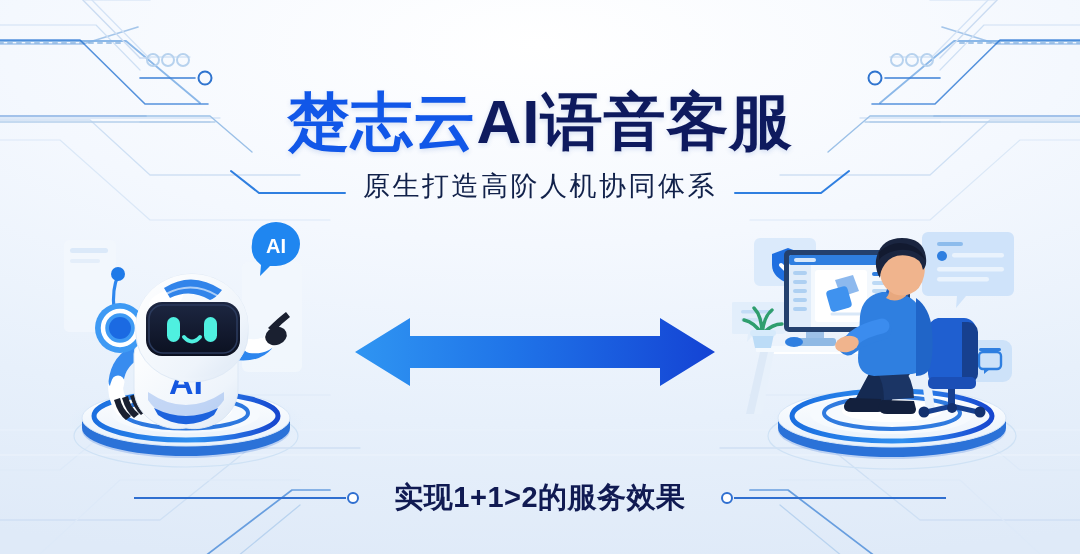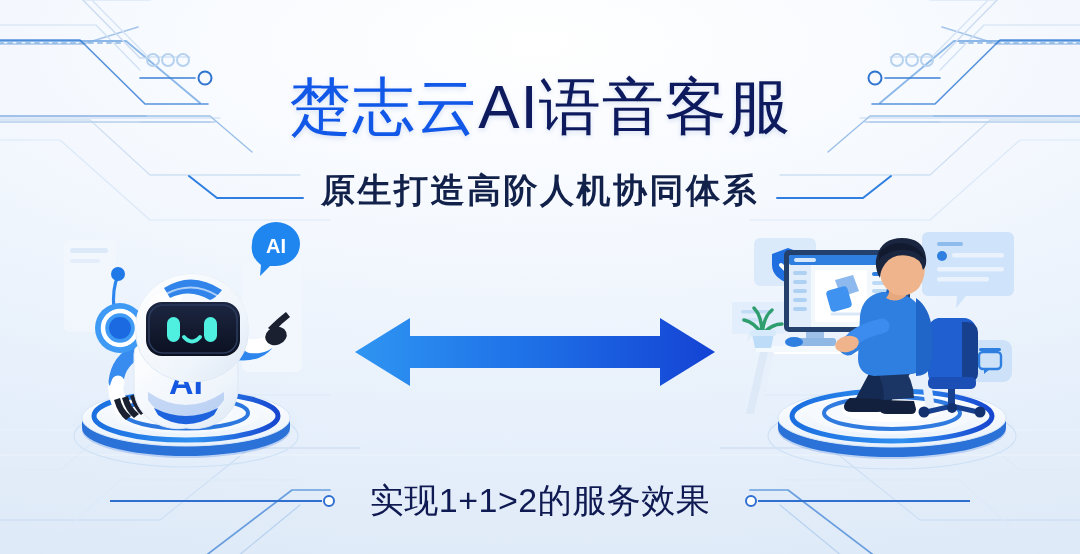--- a/index.html
+++ b/index.html
@@ -17,36 +17,37 @@
   }
   .layer { position:absolute; inset:0; }
   .layer svg { display:block; width:1080px; height:554px; }
 
   
   .title-wrap {
     position:absolute; left:0; right:0; top:74px;
     text-align:center; z-index:6;
   }
   .main-title {
-    font-size:62px; font-weight:normal;
+    font-size:62px; font-weight:bold;
     letter-spacing:1px; line-height:1.05;
     white-space:nowrap;
     text-shadow:0 2px 5px rgba(30,80,180,.16);
+    margin-top:15px;
   }
   .t-blue { color:#1157e8; }
   .t-navy { color:#0e1a5e; }
 
   .sub-row {
     position:absolute; left:0; right:0; top:168px;
     display:flex; align-items:center; justify-content:center;
     gap:14px; z-index:6;
   }
   .subtitle {
-    font-size:34px; color:#11214a; letter-spacing:2.5px;
-    white-space:nowrap; font-weight:700;
+    font-size:27px; color:#11214a; letter-spacing:2.5px;
+    white-space:nowrap; font-weight:400;
   }
   .sub-deco { display:block; }
 
   
   .arrow-caption {
     position:absolute; top:279px; left:0; right:0;
     text-align:center; z-index:7;
   }
   .arrow-caption span {
     font-size:27px; font-weight:bold; color:#101a52;
@@ -54,21 +55,21 @@
   }
   .arrow-layer { position:absolute; inset:0; z-index:5; }
 
   
   .bottom-row {
     position:absolute; left:0; right:0; top:478px;
     display:flex; align-items:center; justify-content:center;
     gap:0px; z-index:7;
   }
   .bottom-text {
-    font-size:34px; font-weight:normal; color:#101a52;
+    font-size:29px; font-weight:bold; color:#101a52;
     letter-spacing:.5px; white-space:nowrap;
     padding:0 30px;
   }
   .bottom-line { display:block; }
 
   
   .illus { position:absolute; z-index:4; }
   #robot-scene { left:36px;  top:222px; width:300px; height:250px; }
   #human-scene { left:732px; top:222px; width:312px; height:250px; }
 </style>

